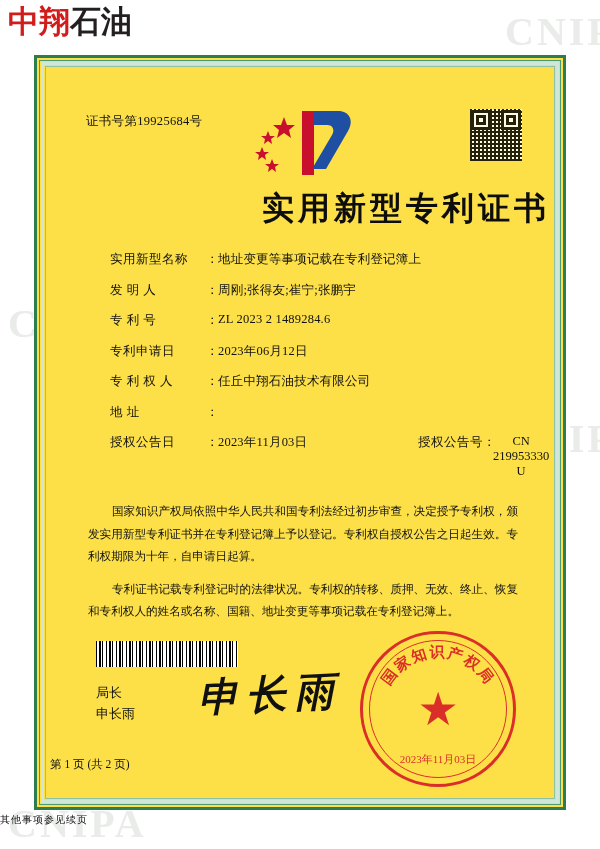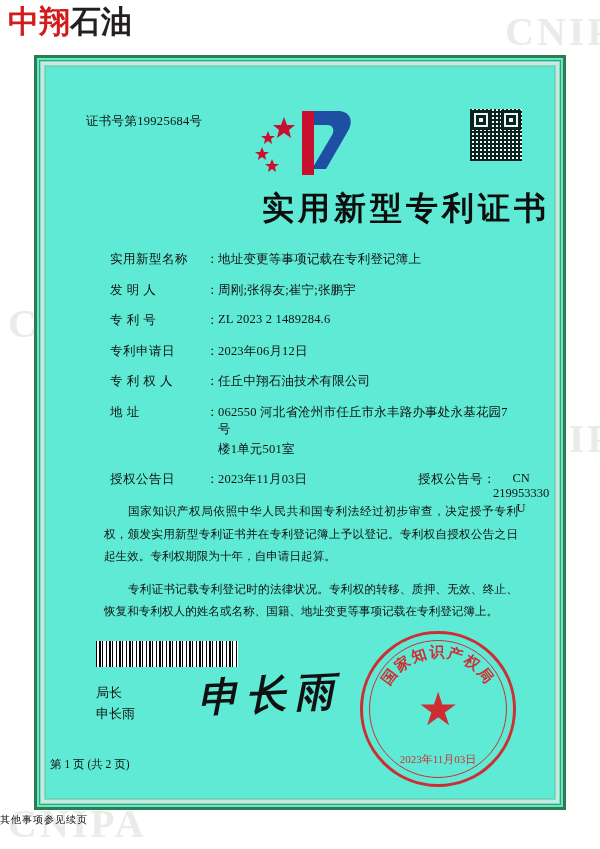--- a/index.html
+++ b/index.html
@@ -53,21 +53,21 @@
   }
   .corner-logo .cn-char.blk { color: #231f20; }
 
   
   .cert {
     position: absolute;
     left: 34px;
     top: 55px;
     width: 532px;
     height: 755px;
-    background: #5eead4;
+    background: #fde047;
     box-sizing: border-box;
   }
   .frame-outer {
     position: absolute;
     inset: 0;
     border: 3px solid #2e7d4f;
     box-sizing: border-box;
   }
   .frame-mid {
     position: absolute;
@@ -212,21 +212,21 @@
     position: absolute;
     left: 38px;
     right: 32px;
     top: 430px;
     font-family: "Liberation Serif", serif;
     font-size: 11.6px;
     line-height: 1.95;
     color: #111;
     text-align: justify;
   }
-  .paras p { margin: 0 0 10px 16px; text-indent: 24px; }
+  .paras p { margin: 0 0 10px 0; text-indent: 24px; }
 
   
   .barcode {
     position: absolute;
     left: 46px;
     top: 570px;
     width: 142px;
     height: 26px;
     background-image: repeating-linear-gradient(90deg,
       #000 0 1px, #fff 1px 3px, #000 3px 5px, #fff 5px 6px,
@@ -397,24 +397,20 @@
 
       <div class="row">
         <span class="lbl">专 利 权 人</span>
         <span class="sep">：</span>
         <span class="val">任丘中翔石油技术有限公司</span>
       </div>
 
       <div class="row">
         <span class="lbl">地        址</span>
         <span class="sep">：</span>
-        <span class="val">
-          <span>062550 河北省沧州市任丘市永丰路办事处永基花园7号</span>
-          <span class="line2">楼1单元501室</span>
-        </span>
       </div>
 
       <div class="row two-col">
         <span class="lbl">授权公告日</span>
         <span class="sep">：</span>
         <span class="val">2023年11月03日</span>
         <span class="lbl2">授权公告号</span>
         <span class="sep2">：</span>
         <span class="val2">CN 219953330 U</span>
       </div>

